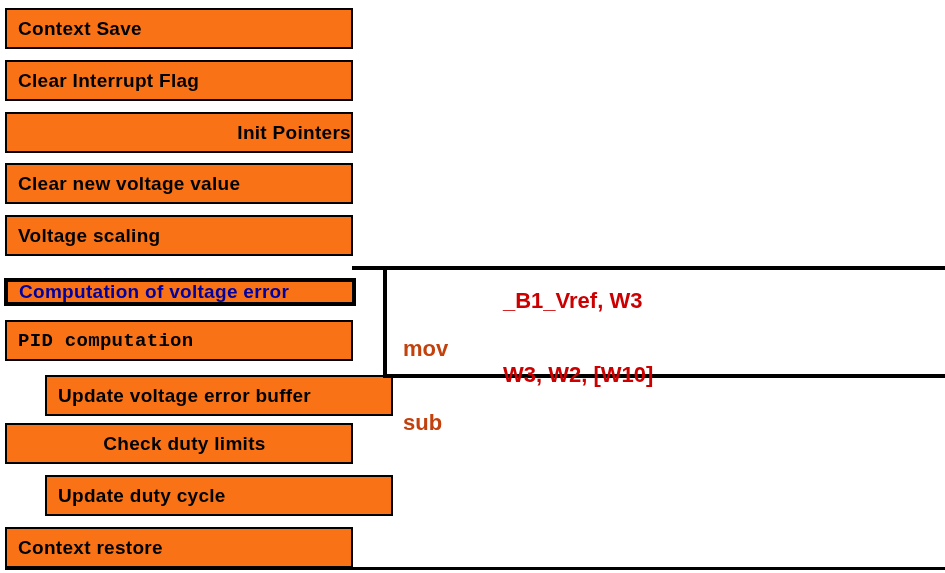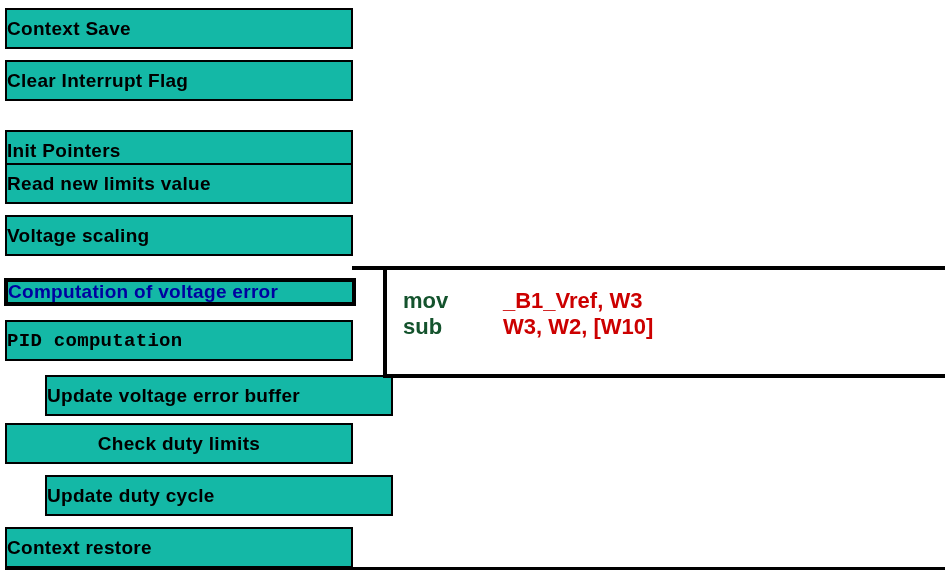--- a/index.html
+++ b/index.html
@@ -15,23 +15,24 @@
     overflow: hidden;
     font-family: "Liberation Sans", sans-serif;
   }
   .step {
     position: absolute;
     left: 5px;
     width: 348px;
     height: 41px;
     box-sizing: border-box;
     border: 2px solid #000000;
-    background: #14b8a6;
+    background: #f97316;
     display: flex;
     align-items: center;
+    padding-left: 11px;
   }
   .step-label {
     font-weight: bold;
     font-size: 19px;
     letter-spacing: 0.3px;
     color: #000000;
     white-space: nowrap;
   }
   .step.highlighted {
     left: 4px;
@@ -65,21 +66,22 @@
   }
   .code-line {
     display: flex;
     font-weight: bold;
     font-size: 22px;
     line-height: 26px;
     white-space: pre;
   }
   .code-mnemonic {
     width: 100px;
-    color: #14532d;
+    color: #c2410c;
+    margin-top: 48px;
   }
   .code-operands {
     color: #CC0000;
   }
   .bottom-rule {
     position: absolute;
     left: 5px;
     top: 567px;
     width: 940px;
     height: 3px;
@@ -92,26 +94,26 @@
 <div class="canvas">
   <div id="steps-container">
   <div class="step" style="top: 8px;">
     <span class="step-label">Context Save</span>
   </div>
 
   <div class="step" style="top: 60px;">
     <span class="step-label">Clear Interrupt Flag</span>
   </div>
 
-  <div class="step" style="top: 130px;">
+  <div class="step" style="top: 112px; justify-content: flex-end;">
     <span class="step-label">Init Pointers</span>
   </div>
 
   <div class="step" style="top: 163px;">
-    <span class="step-label">Read new limits value</span>
+    <span class="step-label">Clear new voltage value</span>
   </div>
 
   <div class="step" style="top: 215px;">
     <span class="step-label">Voltage scaling</span>
   </div>
 
   <div class="step highlighted" style="top: 266px;">
     <span class="step-label">Computation of voltage error</span>
   </div>
 

